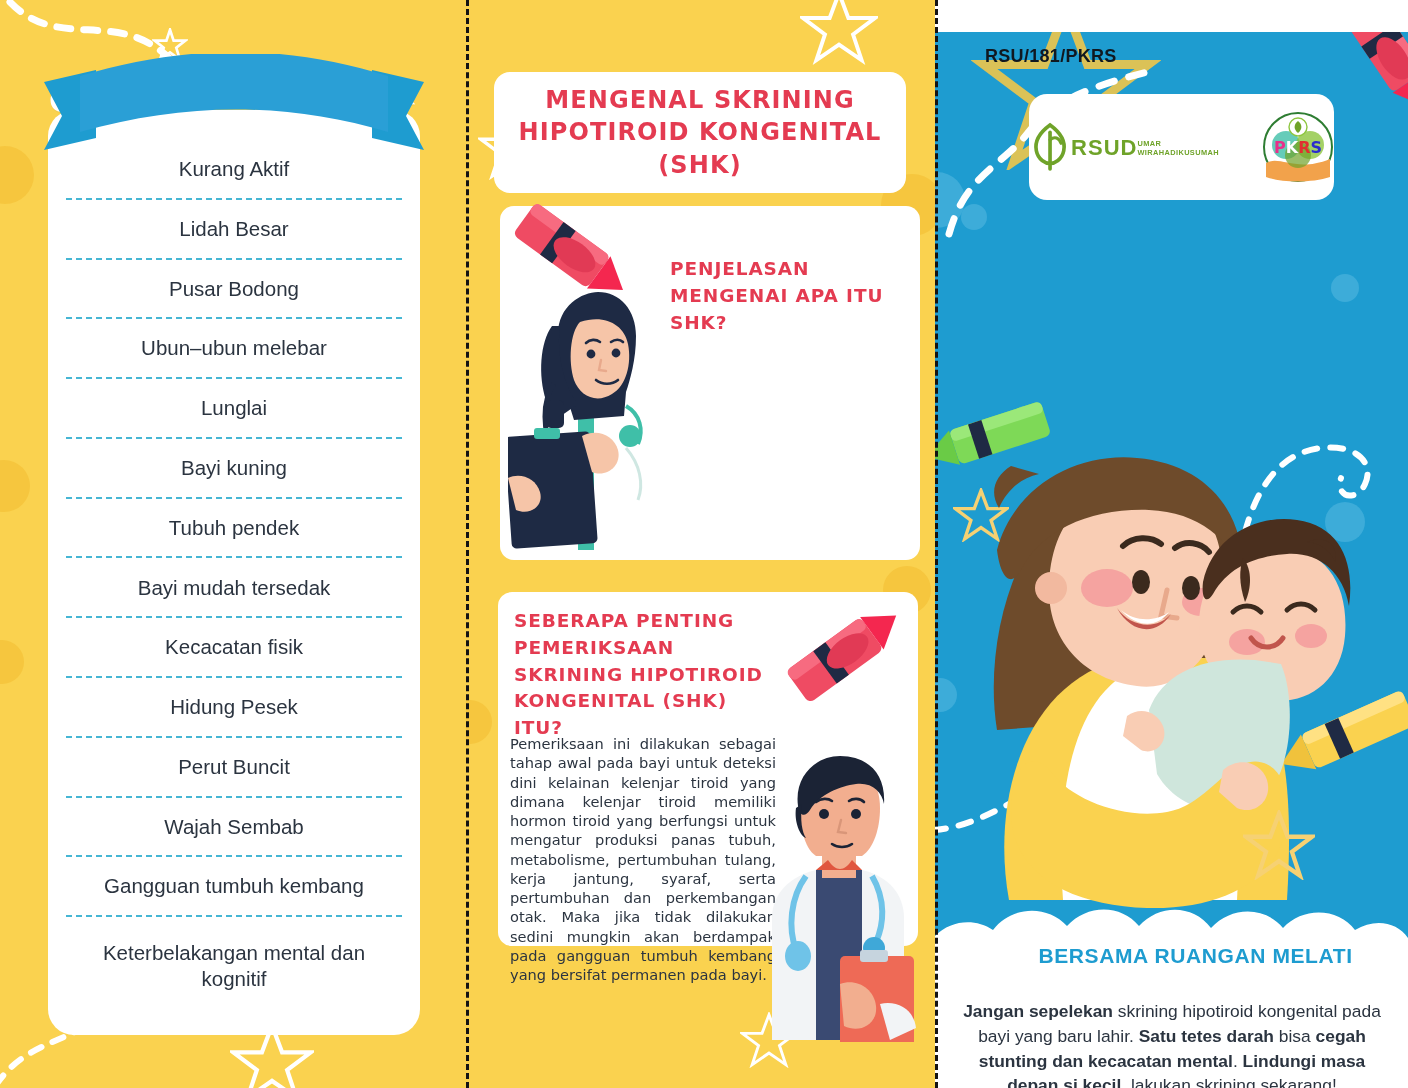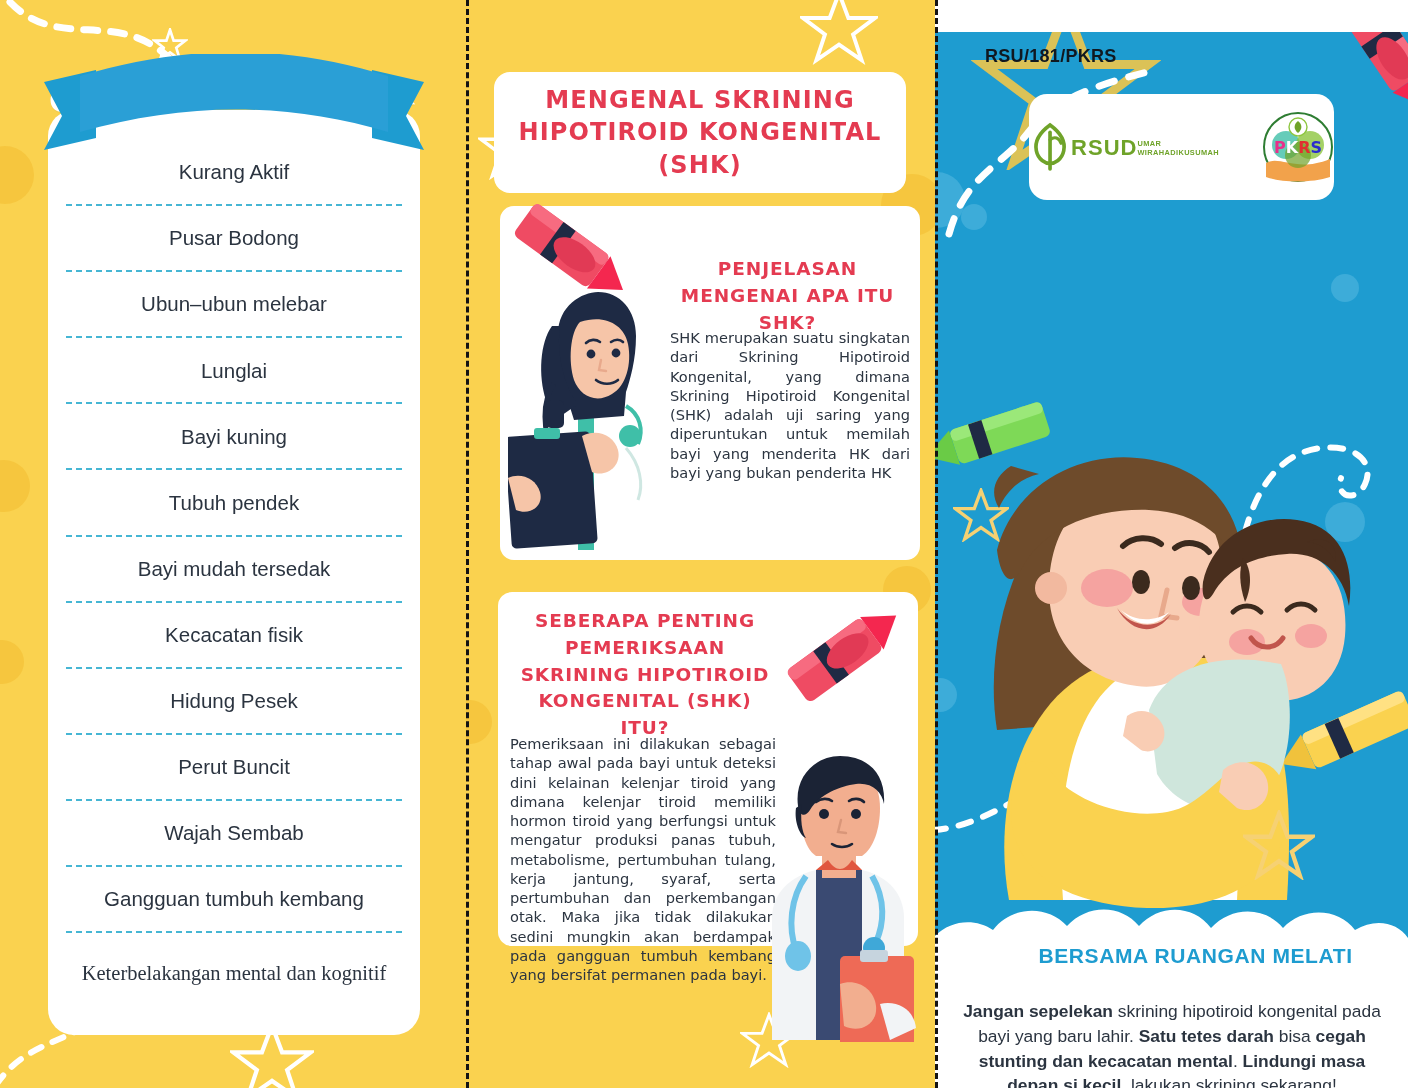--- a/index.html
+++ b/index.html
@@ -44,39 +44,39 @@
     padding:30px 18px 20px 18px;box-sizing:border-box;
     display:flex;flex-direction:column;
   }
   .sym{
     flex:1 1 auto;display:flex;align-items:center;justify-content:center;
     text-align:center;color:#2b3440;font-size:20.5px;line-height:1.25;
     padding:3px 8px;box-sizing:border-box;
     border-bottom:2px dashed #46b6d4;
   }
   .sym:last-child{border-bottom:none;}
-  .sym.tall{flex:1.55 1 auto;font-family:Liberation Serif, serif;}
+  .sym.tall{flex:1.55 1 auto;}
 
   
   .mid-title{
     position:absolute;left:28px;top:72px;width:412px;
     background:#ffffff;border-radius:16px;
     padding:12px 16px;box-sizing:border-box;z-index:6;
     color:#E43B51;font-size:24px;font-weight:bold;letter-spacing:1.1px;
     text-align:center;line-height:1.35;
     font-family:"DejaVu Sans", sans-serif;
   }
   .card{
     position:absolute;background:#ffffff;border-radius:14px;z-index:4;
   }
   .card-1{left:34px;top:206px;width:420px;height:354px;}
   .card-2{left:32px;top:592px;width:420px;height:354px;}
   .card-head{
     color:#E43B51;font-size:18.5px;font-weight:bold;letter-spacing:.9px;
-    line-height:1.45;font-family:"DejaVu Sans", sans-serif;text-align:center;
+    line-height:1.45;font-family:"DejaVu Sans", sans-serif;
   }
   .card-body{
     color:#2b3440;font-size:14.6px;line-height:1.32;text-align:justify;
     font-family:"DejaVu Sans", sans-serif;
   }
   .c1-head{position:absolute;left:170px;top:50px;width:235px;}
   .c1-body{position:absolute;left:170px;top:122px;width:240px;}
   .c2-head{position:absolute;left:16px;top:16px;width:262px;}
   .c2-body{position:absolute;left:12px;top:142px;width:266px;}
 
@@ -133,20 +133,21 @@
     <div class="dot" style="left:-20px;top:640px;width:44px;height:44px;background:#F6C63E;"></div>
     <svg class="star" style="left:230px;top:1022px;" width="84" height="80" viewBox="0 0 100 95">
       <path d="M50 4 L62 36 L96 36 L68 57 L79 90 L50 70 L21 90 L32 57 L4 36 L38 36 Z" fill="none" stroke="#FFFFFF" stroke-width="5"></path>
     </svg>
     <svg class="dashcurve" style="left:-10px;top:985px;" width="150" height="110" viewBox="0 0 150 110">
       <path d="M6 100 C 40 50, 90 60, 130 14" fill="none" stroke="#FFFFFF" stroke-width="6" stroke-linecap="round" stroke-dasharray="12 12"></path>
     </svg>
 
     <div class="list-card">
       <div class="sym">Kurang Aktif</div>
+      <div class="sym">Lidah Besar</div>
       <div class="sym">Pusar Bodong</div>
       <div class="sym">Ubun–ubun melebar</div>
       <div class="sym">Lunglai</div>
       <div class="sym">Bayi kuning</div>
       <div class="sym">Tubuh pendek</div>
       <div class="sym">Bayi mudah tersedak</div>
       <div class="sym">Kecacatan fisik</div>
       <div class="sym">Hidung Pesek</div>
       <div class="sym">Perut Buncit</div>
       <div class="sym">Wajah Sembab</div>
@@ -211,21 +212,20 @@
         <rect x="38" y="112" width="18" height="28" rx="5" fill="#1E2A44"></rect>
         <path d="M118 118 C132 126 136 142 130 156" stroke="#3FBFA8" stroke-width="4" fill="none"></path>
         <circle cx="122" cy="148" r="11" fill="#3FBFA8"></circle>
         <rect x="0" y="146" width="86" height="112" rx="5" fill="#1E2A44" transform="rotate(-4 43 202)"></rect>
         <rect x="26" y="140" width="26" height="11" rx="3" fill="#3FBFA8"></rect>
         <path d="M0 190 C12 184 28 190 32 204 C36 218 22 228 8 222 Z" fill="#F6C5A8"></path>
         <path d="M74 148 C90 140 106 148 110 162 C114 178 98 190 84 184 Z" fill="#F6C5A8"></path>
         <path d="M118 160 C132 176 136 196 130 212" stroke="#CFE7E2" stroke-width="3" fill="none"></path>
       </svg>
       <div class="card-head c1-head">PENJELASAN MENGENAI APA ITU SHK?</div>
-      <div class="card-body c1-body">SHK merupakan suatu singkatan dari Skrining Hipotiroid Kongenital, yang dimana Skrining Hipotiroid Kongenital (SHK) adalah uji saring yang diperuntukan untuk memilah bayi yang menderita HK dari bayi yang bukan penderita HK</div>
     </div>
 
     <svg class="crayon" style="left:302px;top:578px;z-index:9;" width="150" height="150" viewBox="0 0 150 150">
       <g transform="rotate(-36 75 75)">
         <rect x="18" y="56" width="92" height="40" rx="6" fill="#EF4B63"></rect>
         <rect x="18" y="56" width="92" height="13" rx="5" fill="#F76B80"></rect>
         <rect x="52" y="56" width="15" height="40" fill="#1F2A44"></rect>
         <ellipse cx="80" cy="76" rx="24" ry="13" fill="#E13A55"></ellipse>
         <path d="M110 56 L140 76 L110 96 Z" fill="#F4274F"></path>
       </g>

